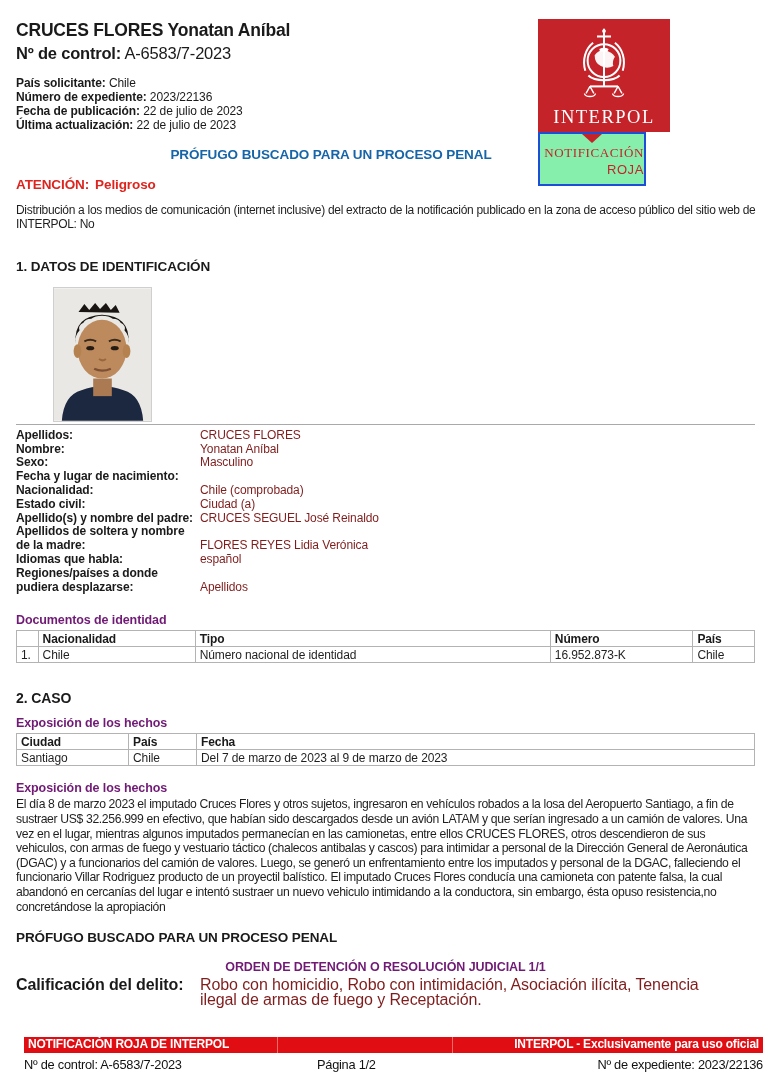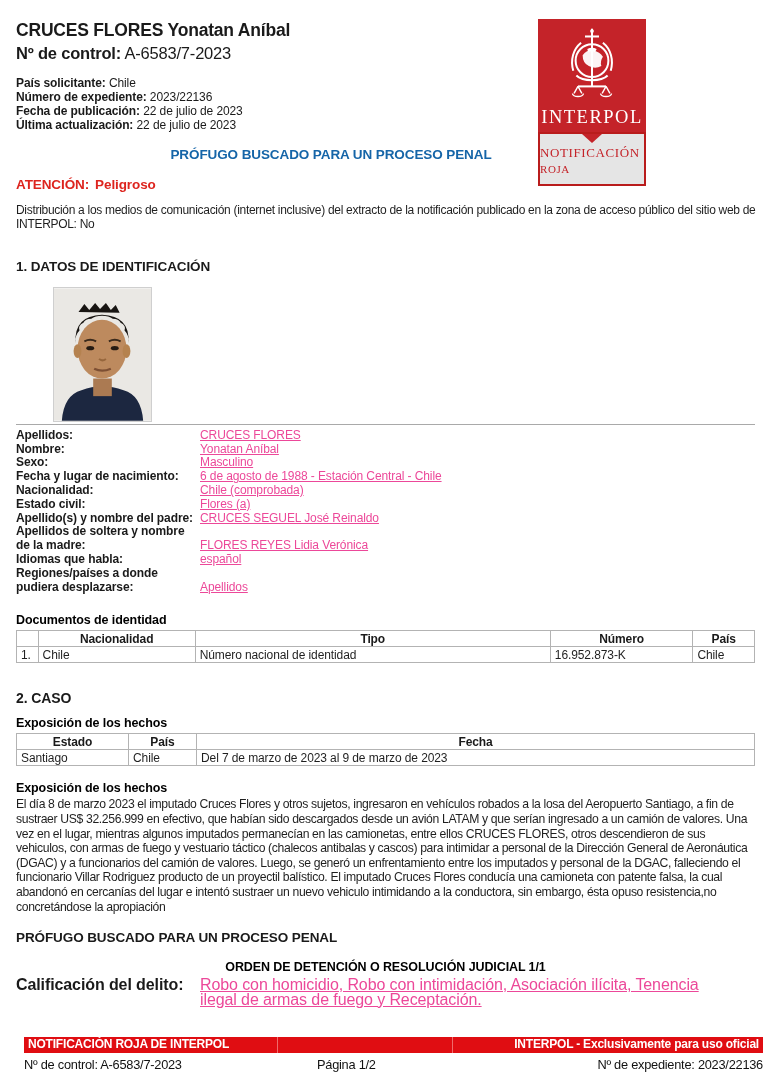--- a/index.html
+++ b/index.html
@@ -13,51 +13,51 @@
   
   .hdr { position:relative; width:630px; }
   .name-title { font-size:17.5px; font-weight:bold; color:#1a1a1a; letter-spacing:-0.2px; line-height:24px; margin-top:4px;}
   .control-line { font-size:16.5px; line-height:22px; letter-spacing:-0.2px; color:#1a1a1a;}
   .control-line b { font-weight:bold; }
   .meta { margin-top:13px; font-size:12px; line-height:13.9px; letter-spacing:-0.1px; color:#1a1a1a;}
   .meta-row b { font-weight:bold; }
 
   
   .logo { position:absolute; top:1px; right:0; width:108px; }
-  .logo-red { background:#C42329; width:108px; height:113px; text-align:center; padding-top:5px; }
+  .logo-red { background:#C42329; width:132px; height:113px; text-align:center; padding-top:5px; }
   .logo-word { color:#fff; font-family:"Liberation Serif","DejaVu Serif",serif; font-size:18.5px; letter-spacing:1.5px; margin-top:1px; }
-  .notice-box { position:relative; width:108px; border:2px solid #b91c1c; background:#e5e5e5; text-align:left; padding:10px 0 6px 0; }
+  .notice-box { position:relative; width:108px; border:2px solid #1d4ed8; background:#86efac; text-align:right; padding:10px 0 6px 0; }
   .notice-tri { position:absolute; top:0; left:50%; transform:translateX(-50%);
     width:0; height:0; border-left:10px solid transparent; border-right:10px solid transparent; border-top:9px solid #C42329; }
   .notice-l1 { color:#C42329; font-family:"Liberation Serif","DejaVu Serif",serif; font-size:13px; letter-spacing:0.6px; line-height:17px;}
-  .notice-l2 { color:#C42329; font-family:Liberation Serif, serif; font-size:11px; letter-spacing:0.6px; line-height:17px;}
+  .notice-l2 { color:#C42329; font-family:Liberation Sans, sans-serif; font-size:13px; letter-spacing:0.6px; line-height:17px;}
 
   
   .blue-title { width:630px; text-align:center; color:#1565A8; font-weight:bold; font-size:13.5px; margin-top:14px; letter-spacing:-0.1px;}
   .attention { margin-top:15px; font-size:13.5px; font-weight:bold; color:#DD241E; letter-spacing:-0.1px;}
   .attention .val { margin-left:6px; }
   .distribution { margin-top:11px; width:741px; font-size:12px; line-height:14.6px; letter-spacing:-0.3px; color:#1f1f1f;}
 
   
   .sec-title { font-size:13.5px; font-weight:bold; color:#1a1a1a; letter-spacing:-0.1px;}
   .sec1-title { margin-top:27px; }
   .photo { margin:13px 0 0 37px; width:99px; height:135px; display:block; border:1px solid #cfcfcf;}
   .hr { margin-top:2px; border:0; border-top:1px solid #a9a9a9; width:739px; height:0;}
 
   .fields { margin-top:4px; width:739px; }
   .frow { display:flex; align-items:flex-end; font-size:12px; line-height:13.8px; letter-spacing:-0.1px;}
   .flabel { font-weight:bold; min-width:184px; white-space:pre-line; flex:0 0 auto; color:#1a1a1a;}
-  .fvalue { color:#ec4899;text-decoration:underline; }
-
-  .blue-sub { color:#000000; font-weight:bold; font-size:12.5px; letter-spacing:-0.1px;}
+  .fvalue { color:#7f1d1d; }
+
+  .blue-sub { color:#701a75; font-weight:bold; font-size:12.5px; letter-spacing:-0.1px;}
   .docs-title { margin-top:19px; }
 
   table { border-collapse:collapse; width:739px; margin-top:3px; font-size:12px; letter-spacing:-0.1px;}
   th,td { border:1px solid #b3b3b3; padding:0 4px; height:16px; text-align:left; font-weight:normal; color:#1f1f1f;}
-  th { font-weight:bold; text-align:center; color:#1a1a1a;}
+  th { font-weight:bold; color:#1a1a1a;}
   .doc-c0{width:22px;} .doc-c1{width:167px;} .doc-c2{width:395px;} .doc-c3{width:152px;} .doc-c4{width:65px;}
   .case-c0{width:112px;} .case-c1{width:68px;}
 
   .caso-title { margin-top:27px; font-size:14px;}
   .expo1 { margin-top:10px; }
   .expo2 { margin-top:15px; }
   .facts { margin-top:2px; width:741px; font-size:12.2px; line-height:14.6px; letter-spacing:-0.35px; color:#1f1f1f;}
 
   .profugo2 { margin-top:16px; }
   .orden { margin-top:15px;text-align:center; }
@@ -158,29 +158,28 @@
     <div class="frow">
         <span class="flabel">Nombre:</span>
         <span class="fvalue">Yonatan Aníbal</span>
       </div>
     <div class="frow">
         <span class="flabel">Sexo:</span>
         <span class="fvalue">Masculino</span>
       </div>
     <div class="frow">
         <span class="flabel">Fecha y lugar de nacimiento:</span>
-        <span class="fvalue">6 de agosto de 1988 - Estación Central - Chile</span>
       </div>
     <div class="frow">
         <span class="flabel">Nacionalidad:</span>
         <span class="fvalue">Chile (comprobada)</span>
       </div>
     <div class="frow">
         <span class="flabel">Estado civil:</span>
-        <span class="fvalue">Flores (a)</span>
+        <span class="fvalue">Ciudad (a)</span>
       </div>
     <div class="frow">
         <span class="flabel">Apellido(s) y nombre del padre:</span>
         <span class="fvalue">CRUCES SEGUEL José Reinaldo</span>
       </div>
     <div class="frow">
         <span class="flabel">Apellidos de soltera y nombre
 de la madre:</span>
         <span class="fvalue">FLORES REYES Lidia Verónica</span>
       </div>
@@ -213,21 +212,21 @@
       <td>Chile</td>
     </tr>
   </tbody>
     </table>
 
   <div class="sec-title caso-title">2. CASO</div>
   <div class="blue-sub expo1">Exposición de los hechos</div>
   <table>
     <tbody>
         <tr>
-      <th class="case-c0">Estado</th>
+      <th class="case-c0">Ciudad</th>
       <th class="case-c1">País</th>
       <th>Fecha</th>
     </tr>
     <tr>
       <td>Santiago</td>
       <td>Chile</td>
       <td>Del 7 de marzo de 2023 al 9 de marzo de 2023</td>
     </tr>
   </tbody>
     </table>

